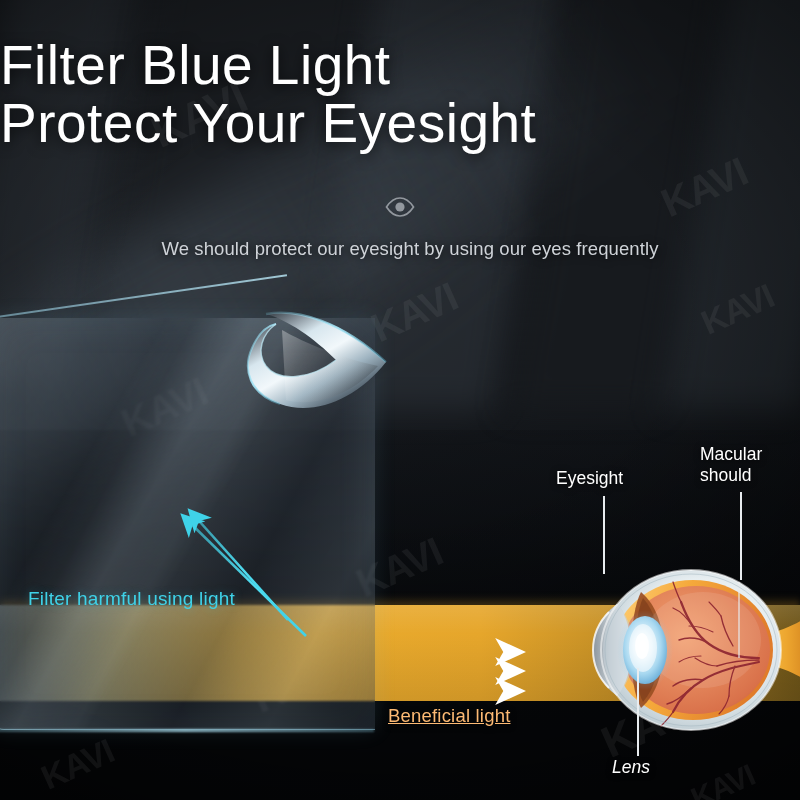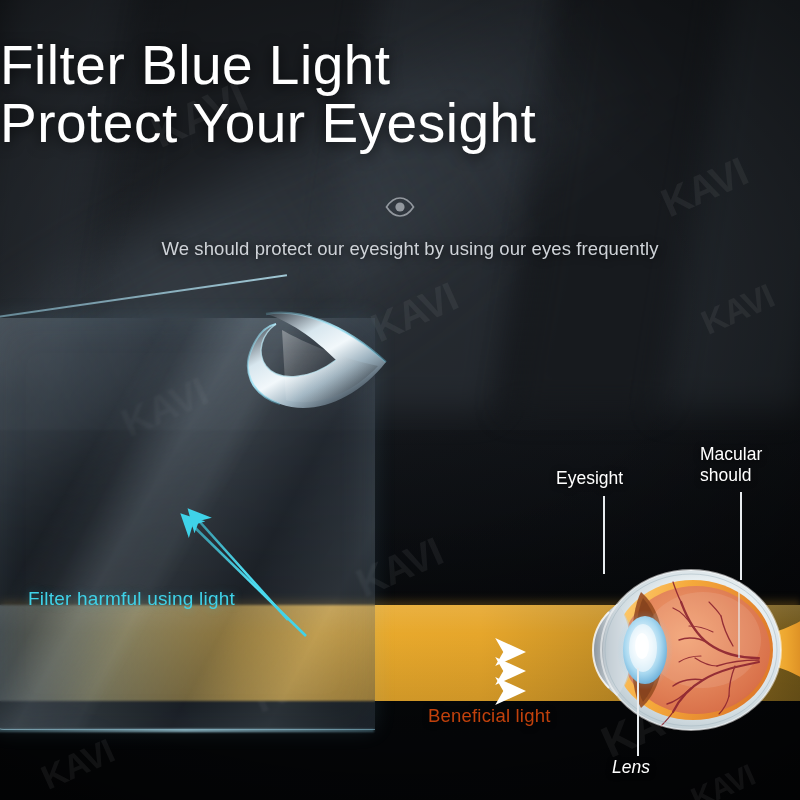--- a/index.html
+++ b/index.html
@@ -99,23 +99,23 @@
 
   
   .peel { position:absolute; left:246px; top:-10px; width:170px; height:120px; }
 
   
   .rays { position:absolute; inset:0; z-index:14; pointer-events:none; }
 
   .label-blue { position:absolute; left:28px; top:588px; z-index:16;
      color:#3fd2e8; font-size:19px; letter-spacing:.2px;
      text-shadow:0 0 10px rgba(40,190,220,.35); }
-  .label-amber { position:absolute; left:428px; top:705px; z-index:16;
-     color:#c2410c; font-size:18.5px; letter-spacing:.2px;
-     text-shadow:0 1px 6px rgba(0,0,0,.6); }
+  .label-amber { position:absolute; left:388px; top:705px; z-index:16;
+     color:#fdba74; font-size:18.5px; letter-spacing:.2px;
+     text-shadow:0 1px 6px rgba(0,0,0,.6);text-decoration:underline; }
 
   
   .eyeball { position:absolute; left:583px; top:562px; width:222px; height:178px; z-index:12; }
 
   .anno { position:absolute; z-index:18; color:#ffffff; font-size:17.5px; line-height:1.22;
      text-shadow:0 1px 6px rgba(0,0,0,.85); }
   .anno-corneal { left:556px; top:468px; }
   .anno-macular { left:700px; top:444px; text-align:left; }
   .anno-lens    { left:612px; top:757px;font-style:italic; }
   .leader { position:absolute; z-index:17; background:#e8ecef; width:1.6px; }

